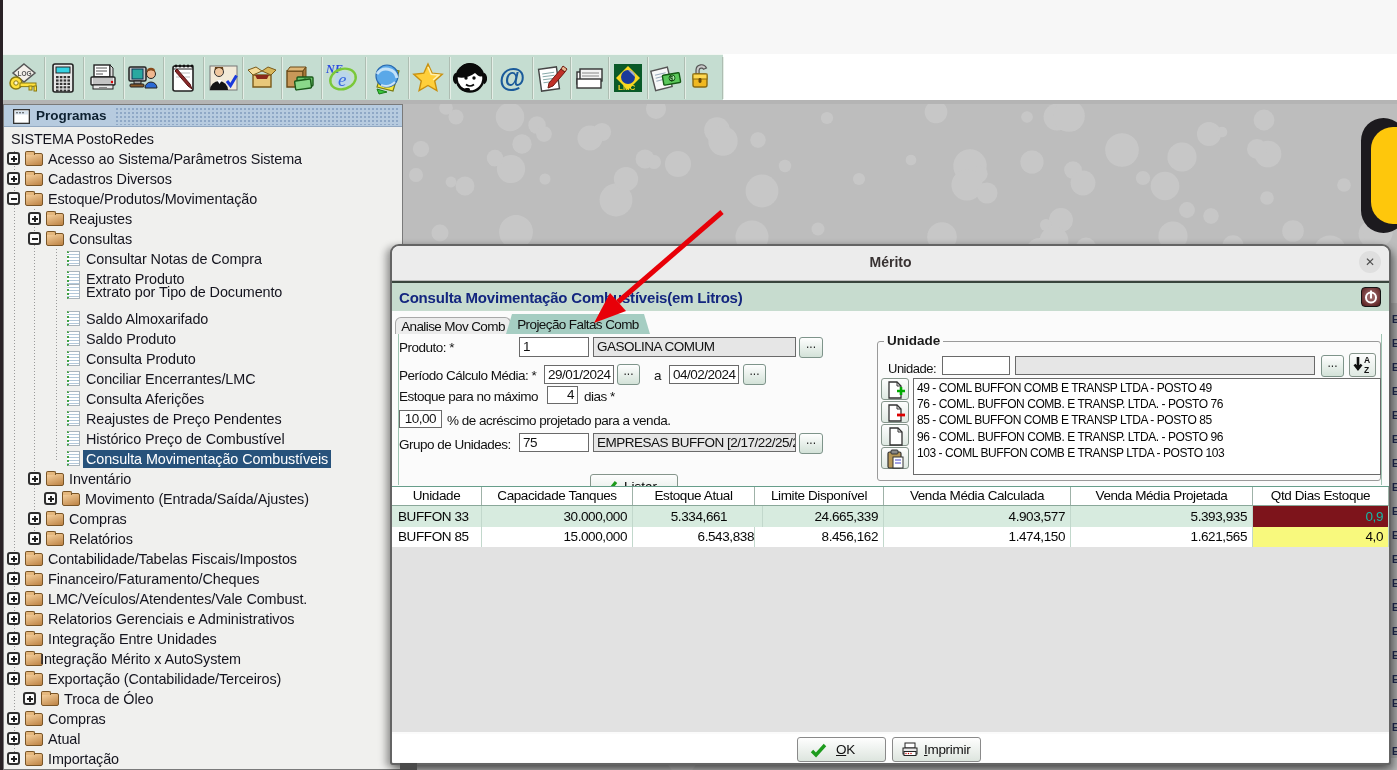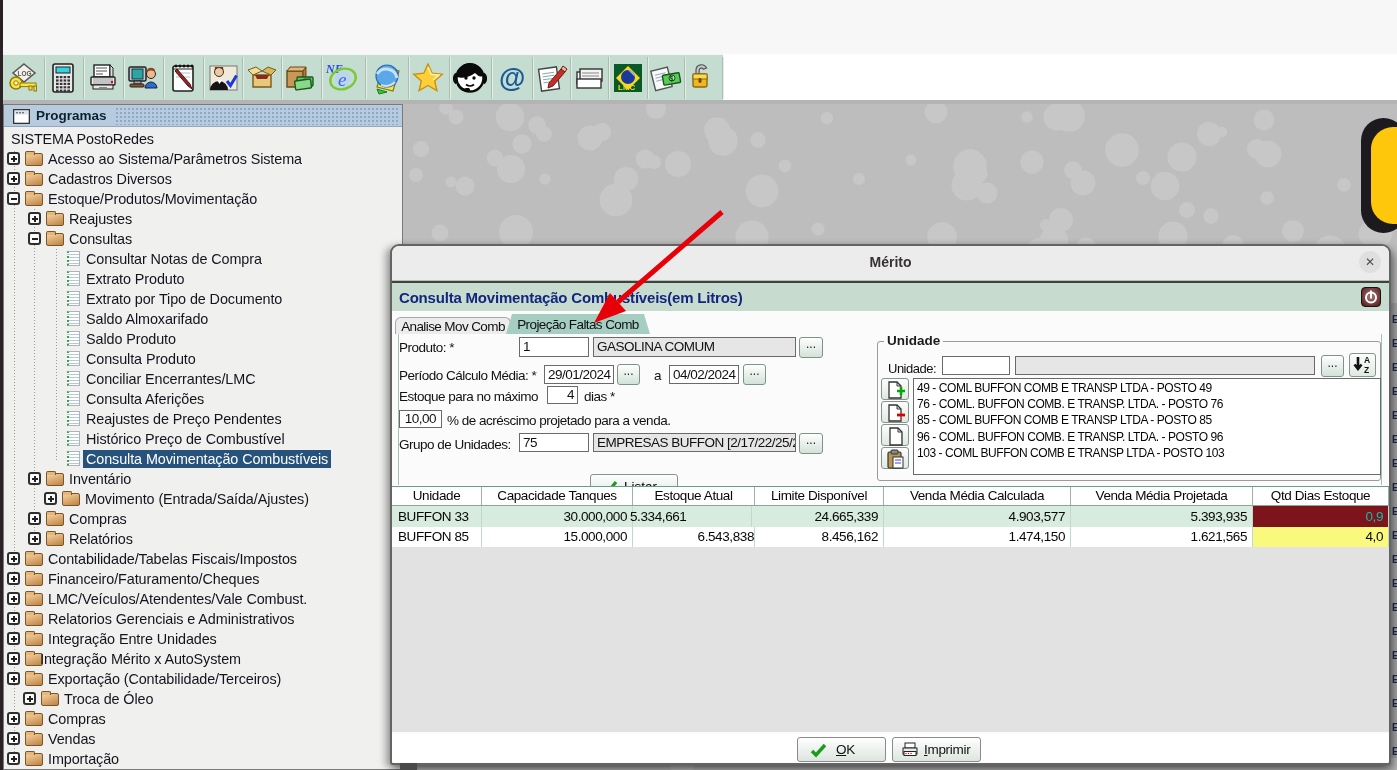--- a/index.html
+++ b/index.html
@@ -452,21 +452,21 @@
           <span style="position:absolute;left:65px;top:0;line-height:20px">Consultas</span>
         </div>
 <div class="trow" style="left:0;top:144px;width:398px">
           <span class="leafi" style="left:63px"></span>
           <span style="position:absolute;left:82px;top:0;line-height:20px">Consultar Notas de Compra</span>
         </div>
 <div class="trow" style="left:0;top:164px;width:398px">
           <span class="leafi" style="left:63px"></span>
           <span style="position:absolute;left:82px;top:0;line-height:20px">Extrato Produto</span>
         </div>
-<div class="trow" style="left:0;top:184px;width:482px">
+<div class="trow" style="left:0;top:177px;width:482px">
           <span class="leafi" style="left:63px"></span>
           <span style="position:absolute;left:82px;top:0;line-height:20px">Extrato por Tipo de Documento</span>
         </div>
 <div class="trow" style="left:0;top:204px;width:398px">
           <span class="leafi" style="left:63px"></span>
           <span style="position:absolute;left:82px;top:0;line-height:20px">Saldo Almoxarifado</span>
         </div>
 <div class="trow" style="left:0;top:224px;width:398px">
           <span class="leafi" style="left:63px"></span>
           <span style="position:absolute;left:82px;top:0;line-height:20px">Saldo Produto</span>
@@ -556,21 +556,21 @@
           <span style="position:absolute;left:44px;top:0;line-height:20px">Troca de Óleo</span>
         </div>
 <div class="trow" style="left:0;top:604px;width:398px">
           <span class="pm plus" style="left:3px"></span>
           <span class="fold" style="left:21px"></span>
           <span style="position:absolute;left:44px;top:0;line-height:20px">Compras</span>
         </div>
 <div class="trow" style="left:0;top:624px;width:398px">
           <span class="pm plus" style="left:3px"></span>
           <span class="fold" style="left:21px"></span>
-          <span style="position:absolute;left:44px;top:0;line-height:20px">Vendas</span>
+          <span style="position:absolute;left:44px;top:0;line-height:20px">Atual</span>
         </div>
 <div class="trow" style="left:0;top:644px;width:398px">
           <span class="pm plus" style="left:3px"></span>
           <span class="fold" style="left:21px"></span>
           <span style="position:absolute;left:44px;top:0;line-height:20px">Importação</span>
         </div>
       </div>
 </div>
 <div class="abs" id="rstrip">
       <span class="re" style="top:11px">E</span>
@@ -695,21 +695,21 @@
 <div class="hc" style="left:90px;width:151px">Capacidade Tanques</div>
 <div class="hc" style="left:241px;width:122px">Estoque Atual</div>
 <div class="hc" style="left:363px;width:129px">Limite Disponível</div>
 <div class="hc" style="left:492px;width:187px">Venda Média Calculada</div>
 <div class="hc" style="left:679px;width:182px">Venda Média Projetada</div>
 <div class="hc" style="left:861px;width:136px">Qtd Dias Estoque</div>
 <div style="position:absolute;left:0;top:18px;width:997px;height:1px;background:#8aa89a"></div>
 <div style="position:absolute;left:0;top:19px;width:997px;height:21px;background:#d7ebdf">
           <div class="cell" style="left:0px;top:0;width:90px;height:21px;line-height:21px;text-align:left;padding-left:6px;border-right:1px solid #c2d8cc;">BUFFON 33</div>
           <div class="cell" style="left:90px;top:0;width:151px;height:21px;line-height:21px;text-align:right;padding-right:5px;border-right:1px solid #c2d8cc;">30.000,000</div>
-          <div class="cell" style="left:238px;top:0;width:122px;height:21px;line-height:21px;text-align:left;padding-right:5px;border-right:1px solid #c2d8cc;">5.334,661</div>
+          <div class="cell" style="left:249px;top:0;width:122px;height:21px;line-height:21px;text-align:center;padding-right:5px;border-right:1px solid #c2d8cc;">5.334,661</div>
           <div class="cell" style="left:363px;top:0;width:129px;height:21px;line-height:21px;text-align:right;padding-right:5px;border-right:1px solid #c2d8cc;">24.665,339</div>
           <div class="cell" style="left:492px;top:0;width:187px;height:21px;line-height:21px;text-align:right;padding-right:5px;border-right:1px solid #c2d8cc;">4.903,577</div>
           <div class="cell" style="left:679px;top:0;width:182px;height:21px;line-height:21px;text-align:right;padding-right:5px;border-right:1px solid #c2d8cc;">5.393,935</div>
           <div class="cell" style="left:861px;top:0;width:136px;height:21px;line-height:21px;text-align:right;padding-right:5px;border-right:1px solid #c2d8cc;background:#7d141b;color:#14b8a6;">0,9</div>
         </div>
 <div style="position:absolute;left:0;top:40px;width:997px;height:20px;background:#ffffff">
           <div class="cell" style="left:0px;top:0;width:90px;height:20px;line-height:20px;text-align:left;padding-left:6px;border-right:1px solid #c2d8cc;">BUFFON 85</div>
           <div class="cell" style="left:90px;top:0;width:151px;height:20px;line-height:20px;text-align:right;padding-right:5px;border-right:1px solid #c2d8cc;">15.000,000</div>
           <div class="cell" style="left:241px;top:0;width:122px;height:20px;line-height:20px;text-align:right;border-right:1px solid #c2d8cc;">6.543,838</div>
           <div class="cell" style="left:363px;top:0;width:129px;height:20px;line-height:20px;text-align:right;padding-right:5px;border-right:1px solid #c2d8cc;">8.456,162</div>

